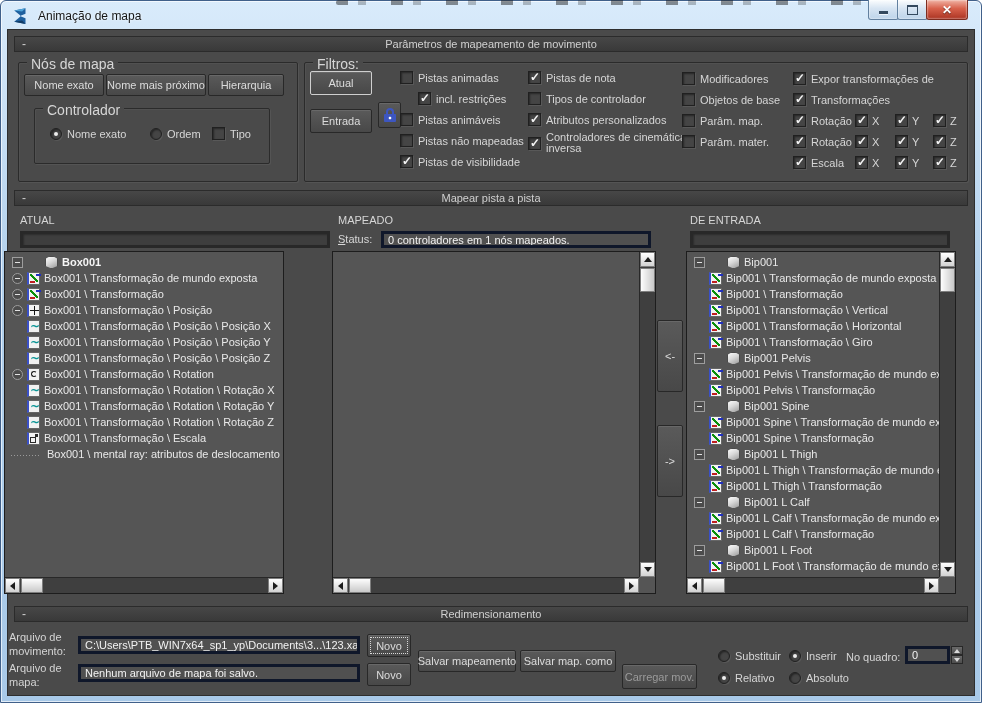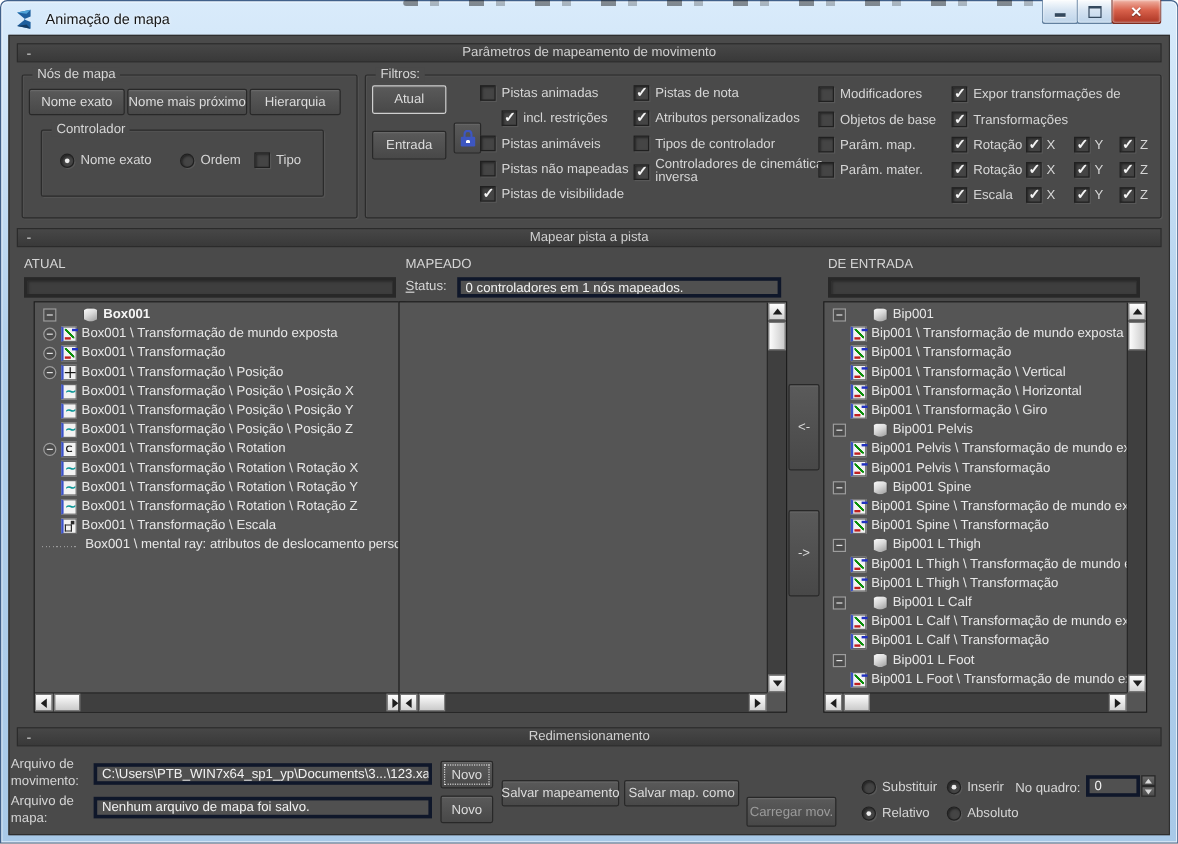--- a/index.html
+++ b/index.html
@@ -28,21 +28,21 @@
   .client{position:absolute;left:7px;top:29px;width:968px;height:667px;background:#4a4a4a;
           border:1px solid #2e2e2e;box-sizing:border-box}
   
   .roll{position:absolute;height:16px;background:linear-gradient(#474747,#393939);
         border:1px solid #2b2b2b;box-sizing:border-box;display:flex;align-items:center;
         justify-content:center;font-size:11px;color:#d0d0d0}
   .roll .minus{position:absolute;left:7px;top:0px;font-size:12px;color:#cfcfcf}
   
   .grp{position:absolute;border:1px solid #2b2b2b;border-radius:2px;
        box-shadow:1px 1px 0 rgba(255,255,255,.06),inset 1px 1px 0 rgba(255,255,255,.04)}
-  .leg{position:absolute;top:-7px;left:8px;background:#4a4a4a;padding:0 4px;font-size:11px;color:#d6d6d6;white-space:nowrap}
+  .leg{position:absolute;top:-7px;left:8px;background:#4a4a4a;padding:0 4px;font-size:14px;color:#d6d6d6;white-space:nowrap}
   
   .btn{position:absolute;background:linear-gradient(#5a5a5a,#484848);border:1px solid #282828;
        border-radius:2px;color:#dcdcdc;font-size:11px;display:flex;align-items:center;
        justify-content:center;box-shadow:inset 0 1px 0 rgba(255,255,255,.09);box-sizing:border-box;white-space:nowrap}
   .btn.active{border-color:#cfcfcf}
   .btn.dim{color:#9b9b9b}
   .btn.focus{outline:1px dotted #d8d8d8;outline-offset:-4px}
   .cb{width:13px;height:13px;flex:none;background:#454545;border:1px solid #202020;box-sizing:border-box;
       box-shadow:inset 1px 1px 2px rgba(0,0,0,.45),1px 1px 0 rgba(255,255,255,.08);position:relative}
   .cb.on::after{content:"\2713";position:absolute;left:1px;top:-2px;color:#f4f4f4;
@@ -211,26 +211,26 @@
       <span class="cb on"></span>
       <span class="cblab">Pistas de visibilidade</span>
     </div>
   </div>
 <div class="cblist" style="left:528px;top:67px">
     <div class="cbrow">
       <span class="cb on"></span>
       <span class="cblab">Pistas de nota</span>
     </div>
     <div class="cbrow">
+      <span class="cb"></span>
+      <span class="cblab">Tipos de controlador</span>
+    </div>
+    <div class="cbrow">
       <span class="cb on"></span>
       <span class="cblab">Atributos personalizados</span>
-    </div>
-    <div class="cbrow">
-      <span class="cb"></span>
-      <span class="cblab">Tipos de controlador</span>
     </div>
     <div class="cbrow two">
       <span class="cb on"></span>
       <span class="cblab">Controladores de cinemática inversa</span>
     </div>
   </div>
 <div class="cblist" style="left:682px;top:68px">
     <div class="cbrow">
       <span class="cb"></span>
       <span class="cblab">Modificadores</span>
@@ -314,21 +314,21 @@
 
 <span class="lbl" style="position:absolute;left:20px;top:214px">ATUAL</span>
 <span class="lbl" style="position:absolute;left:338px;top:214px">MAPEADO</span>
 <span class="lbl" style="position:absolute;left:690px;top:214px">DE ENTRADA</span>
 
 <div class="inp dark" style="left:20px;top:231px;width:310px;height:17px"></div>
 <span class="lbl" style="position:absolute;left:338px;top:233px"><span class="u">S</span><span>tatus:</span></span>
 <div class="inp" style="left:381px;top:231px;width:270px;height:17px">0 controladores em 1 nós mapeados.</div>
 <div class="inp dark" style="left:690px;top:231px;width:260px;height:17px"></div>
 
-<div class="tpanel" style="left:28px;top:251px;width:310px;height:343px">
+<div class="tpanel" style="left:4px;top:251px;width:280px;height:343px">
   <div class="tbody">
       <div class="trow">
         <span class="exp sq"></span>
         <span class="ico-cube nodeind"></span>
         <span class="tlab b">Box001</span>
       </div>
       <div class="trow">
         <span class="exp ci"></span>
         <span class="tico tico-ewt"></span>
         <span class="tlab">Box001 \ Transformação de mundo exposta</span>

